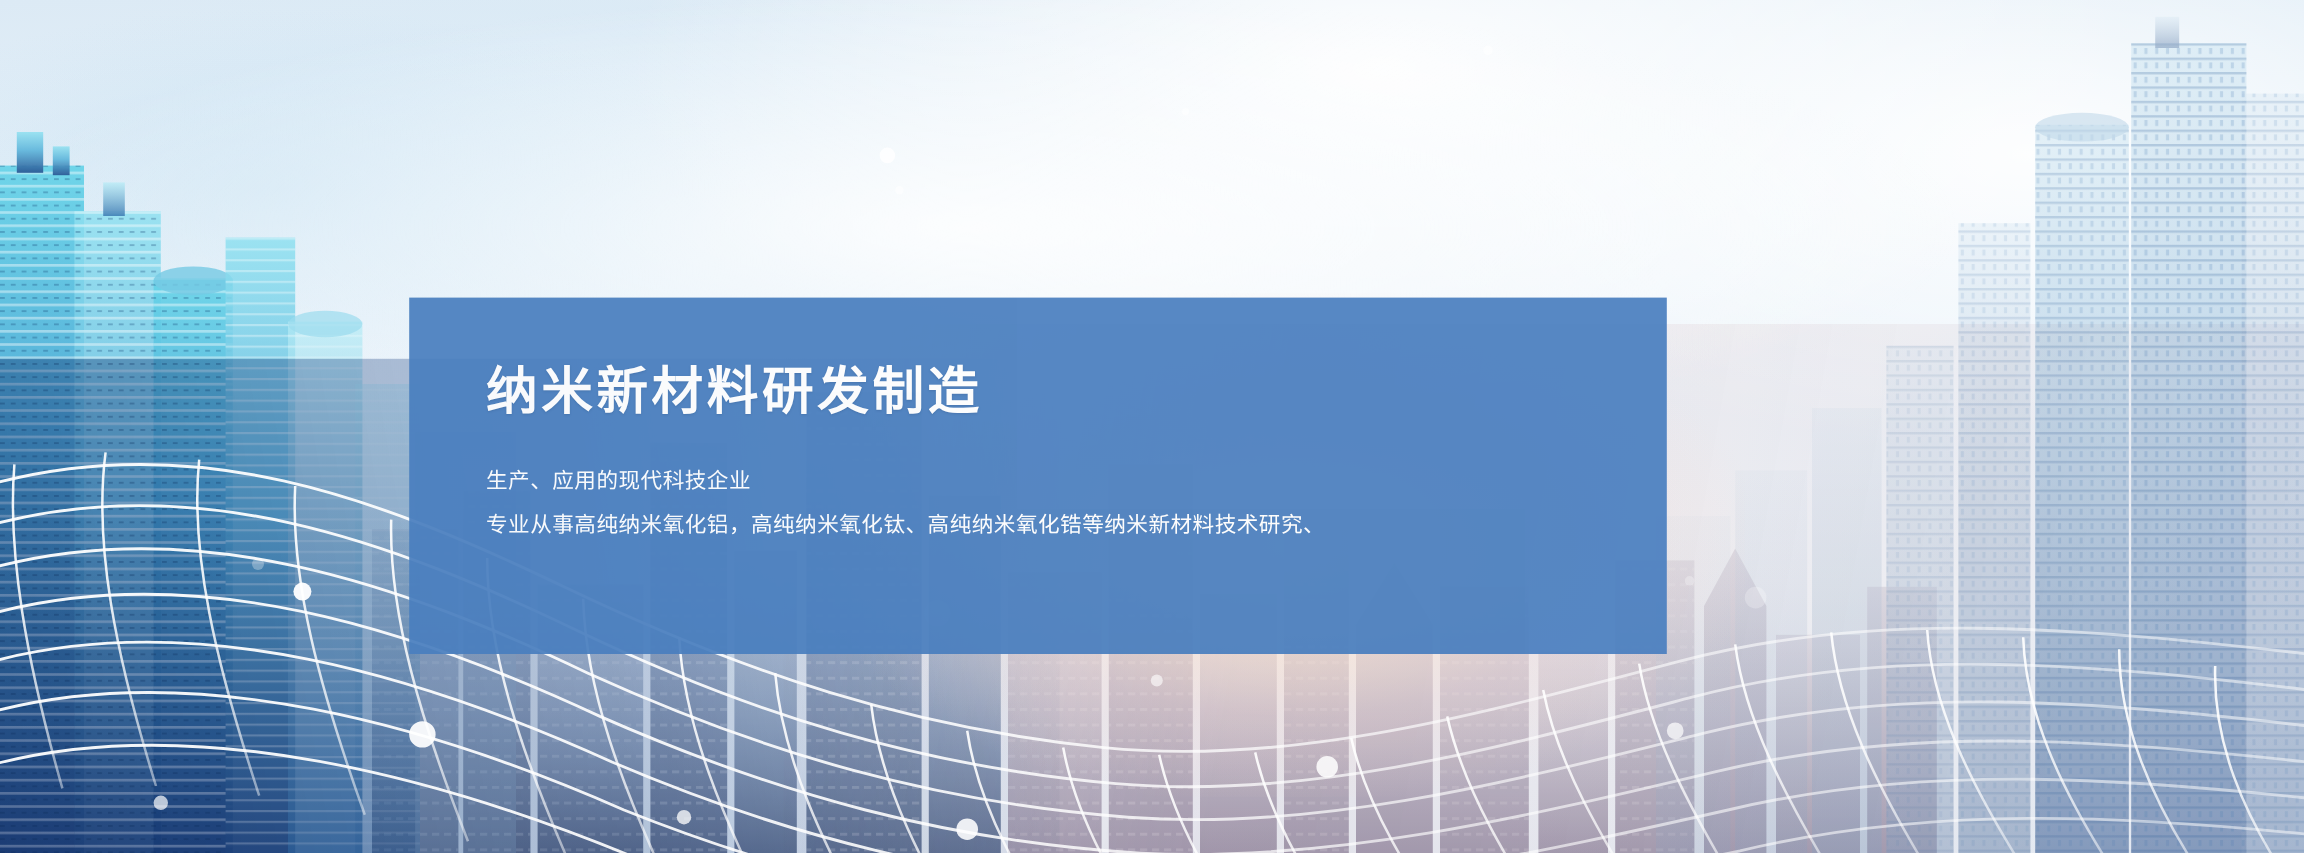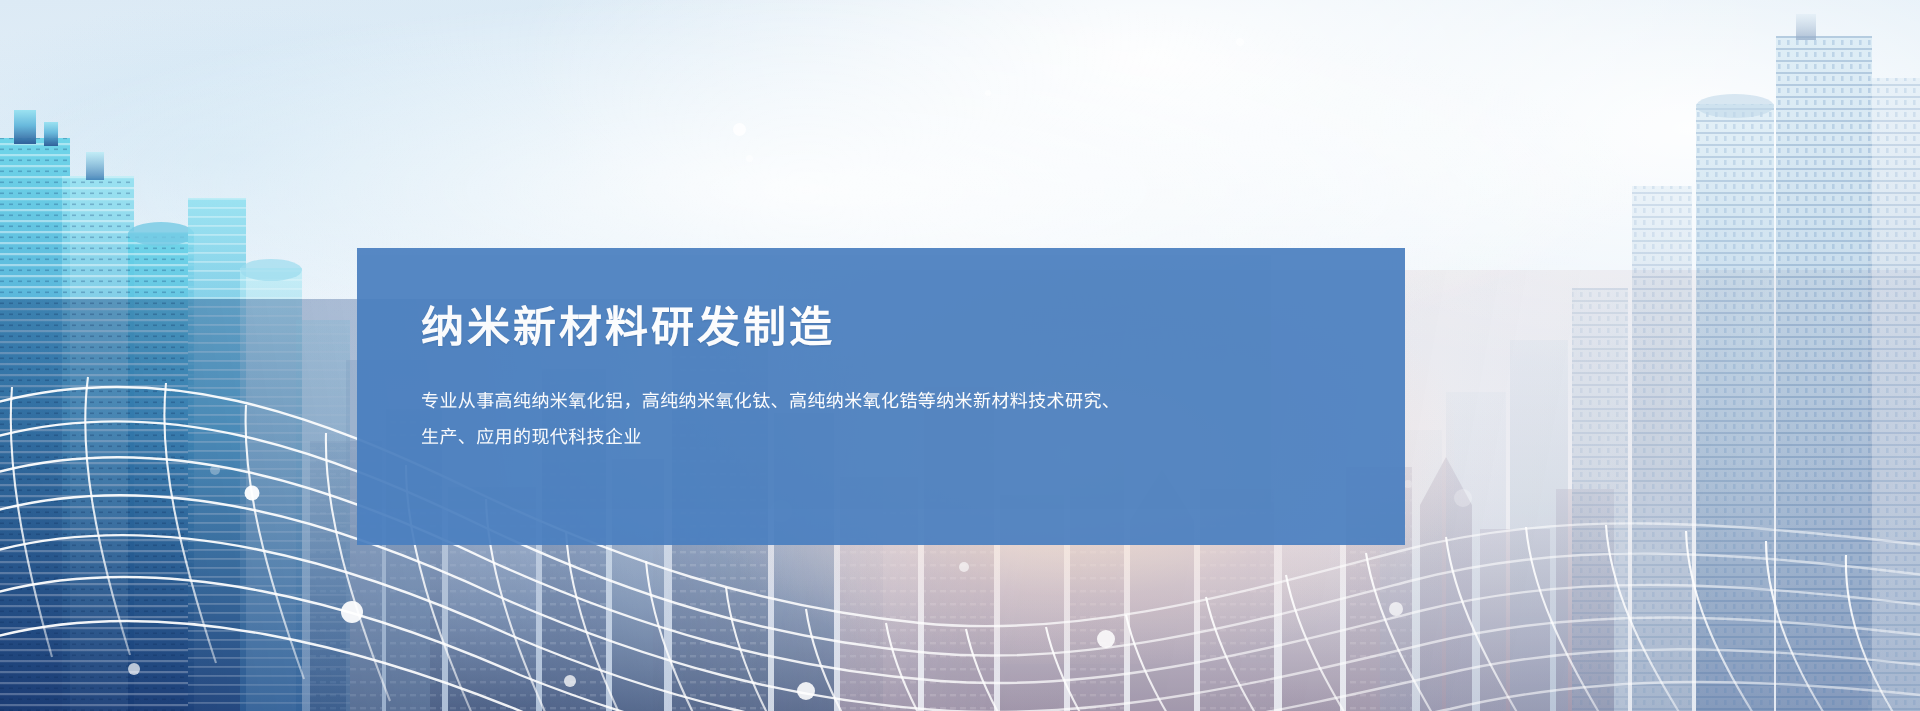--- a/index.html
+++ b/index.html
@@ -72,21 +72,21 @@
   
   #mesh { position:absolute; left:0; bottom:0; width:1920px; height:340px; }
 
   
   .bokeh { position:absolute; border-radius:50%; background:rgba(255,255,255,.82); }
   .bokeh.soft { background:rgba(255,255,255,.55); filter:blur(.4px); }
 
   
   #panel {
     position:absolute;
-    left:357px; top:248px;
+    left:341px; top:248px;
     width:1048px; height:297px;
     background:#4a7fbf;
     opacity:.93;
   }
   #panel-inner {
     position:absolute; inset:0;
     padding:54px 0 0 64px;
   }
   #hero-title {
     color:#ffffff;
@@ -345,20 +345,20 @@
   <div class="bokeh soft" style="left:1404px; top:480px;  width:8px;  height:8px;  opacity:.5;"></div>
   <div class="bokeh soft" style="left:770px;  top:500px;  width:22px; height:22px; opacity:.30;"></div>
   <div class="bokeh soft" style="left:210px;  top:465px;  width:10px; height:10px; opacity:.55;"></div>
 
   <div id="panel">
     <div id="panel-inner">
 
       <h1 id="hero-title">纳米新材料研发制造</h1>
 
       <p id="hero-subtitle">
+        <span class="sub-line">生产、应用的现代科技企业</span>
         <span class="sub-line">专业从事高纯纳米氧化铝，高纯纳米氧化钛、高纯纳米氧化锆等纳米新材料技术研究、</span>
-        <span class="sub-line">生产、应用的现代科技企业</span>
       </p>
 
     </div>
   </div>
 
 </div>
 
 </body></html>

